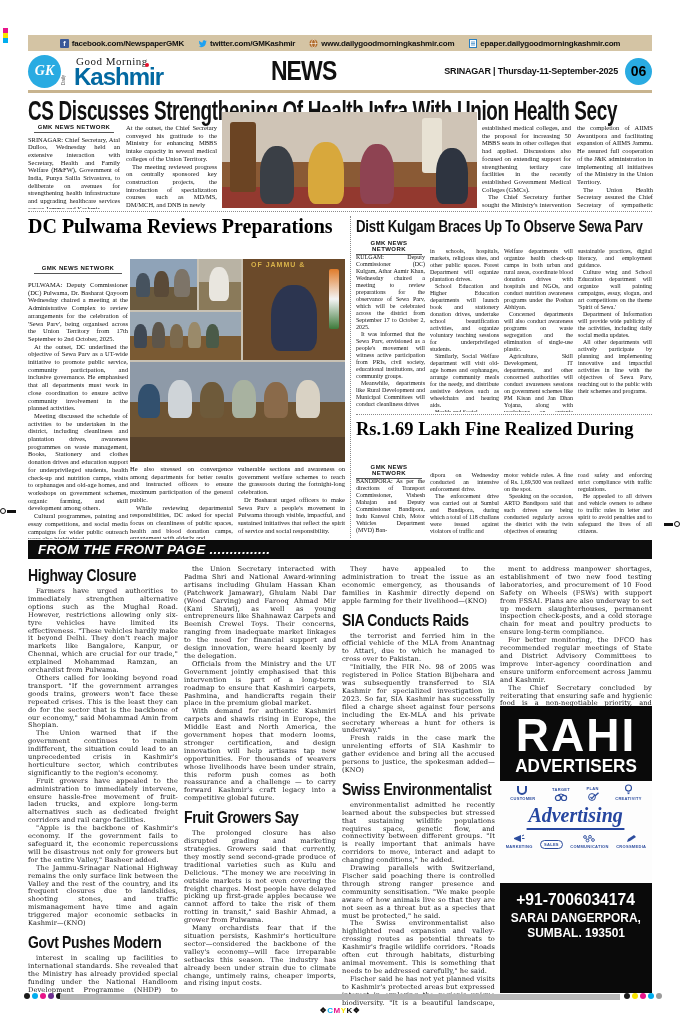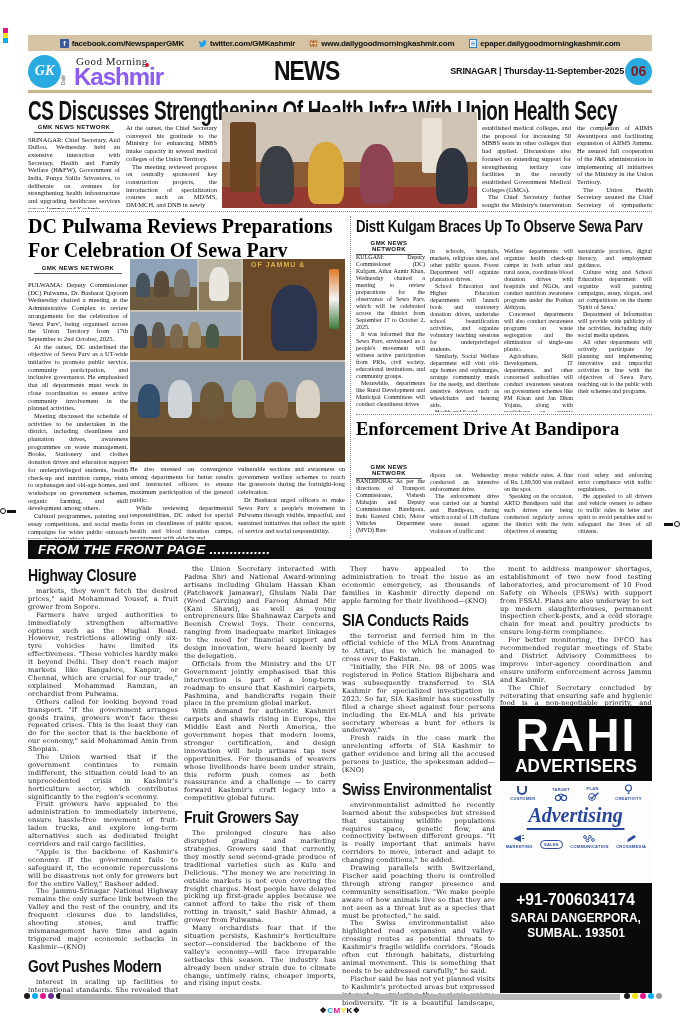--- a/index.html
+++ b/index.html
@@ -11,26 +11,26 @@
   .topbar { left:28px; top:35px; width:624px; height:16px; background:#d4c4a4; display:flex; align-items:center; justify-content:center; gap:14px; }
   .tb-item { display:flex; align-items:center; gap:3px; font:bold 8px "Liberation Sans",sans-serif; color:#111; letter-spacing:-0.2px; }
   .ic { width:9px; height:9px; display:inline-flex; align-items:center; justify-content:center; font:bold 7px "Liberation Sans",sans-serif; color:#fff; flex:0 0 auto; }
   .ic-fb { background:#3b5998; border-radius:1px; }
 
   
   .masthead { left:28px; top:52px; width:624px; height:41px; border-bottom:3px solid #c8b48f; display:flex; align-items:center; }
   .logo-circle { width:33px; height:33px; border-radius:50%; background:#29abe2; color:#fff; display:flex; align-items:center; justify-content:center; font:italic bold 14px "Liberation Serif",serif; }
   .brand { margin-left:5px; position:relative; }
   .tagline { font:11px "Liberation Serif",serif; color:#222; letter-spacing:0.5px; margin-left:10px; }
-  .brand-title { font:bold 24px "Liberation Sans",sans-serif; color:#8b5cf6; letter-spacing:-1px; line-height:20px; margin-left:8px; }
+  .brand-title { font:bold 24px "Liberation Sans",sans-serif; color:#0369a1; letter-spacing:-1px; line-height:20px; margin-left:8px; }
   .brand-daily { position:absolute; left:0; bottom:2px; font:4.5px "Liberation Sans",sans-serif; color:#555; transform:rotate(-90deg); transform-origin:left bottom; }
   .red-dot { position:absolute; width:4px; height:4px; border-radius:50%; background:#e8112d; right:14px; top:8px; }
   .section-name { flex:1; text-align:center; font:bold 27px "Liberation Sans",sans-serif; letter-spacing:-1px; transform:scaleX(0.85); }
   .dateline { font:bold 9px "Liberation Sans",sans-serif; letter-spacing:-0.2px; }
-  .pageno { width:27px; height:27px; border-radius:50%; background:#29abe2; color:#7f1d1d; display:flex; align-items:center; justify-content:center; font:bold 14px "Liberation Sans",sans-serif; margin-left:1px; }
+  .pageno { width:27px; height:27px; border-radius:50%; background:#29abe2; color:#000000; display:flex; align-items:center; justify-content:center; font:bold 14px "Liberation Sans",sans-serif; margin-left:7px; }
 
   
   .hl-main { left:28px; top:95px; width:624px; font:bold 28px "Liberation Sans",sans-serif; white-space:nowrap; transform:scaleX(0.675); transform-origin:left; letter-spacing:-0.5px; }
   .hl-serif { font-family:"Liberation Serif",serif; font-weight:bold; color:#000; }
   .hl-sans-cond { font:bold 17px "Liberation Sans",sans-serif; white-space:nowrap; transform:scaleX(0.78); transform-origin:left; letter-spacing:-0.3px; }
 
   .byline { font:bold 6px "Liberation Sans",sans-serif; letter-spacing:0.4px; text-align:center; border-bottom:1px solid #555; padding-bottom:1.5px; }
 
   .col { overflow:hidden; text-align:justify; }
   .bodytext { font:6.5px/7.7px "Liberation Serif",serif; }
@@ -170,21 +170,20 @@
   <div class="abs col bodytext" style="left:577px; top:124px; width:76px; height:85px;">
       <p>the completion of AIIMS Awantipora and facilitating expansion of AIIMS Jammu. He assured full cooperation of the J&amp;K administration in implementing all initiatives of the Ministry in the Union Territory.</p>
       <p>The Union Health Secretary assured the Chief Secretary of sympathetic consideration and timely action on all the issues raised during the meeting.</p>
     </div>
 
   <div class="abs rule-dot" style="left:28px; top:211px; width:624px;"></div>
   <div class="abs vrule-dot" style="left:350px; top:216px; height:322px;"></div>
 
   <div class="abs hl-serif" style="left:28px; top:215px; width:320px; font-size:20px; line-height:23.5px;">
     <div>DC Pulwama Reviews Preparations</div>
-    <div>For Celebration Of Sewa Parv</div>
   </div>
   <div class="abs byline" style="left:34px; top:265px; width:88px;">GMK NEWS NETWORK</div>
   <div class="abs col bodytext" style="left:28px; top:281px; width:100px; height:258px;">
       <p>PULWAMA: Deputy Commissioner (DC) Pulwama, Dr. Basharat Qayoom Wednesday chaired a meeting at the Administrative Complex to review arrangements for the celebration of 'Sewa Parv', being organised across the Union Territory from 17th September to 2nd October, 2025.</p>
       <p>At the outset, DC underlined the objective of Sewa Parv as a UT-wide initiative to promote public service, community participation, and inclusive governance. He emphasised that all departments must work in close coordination to ensure active community involvement in the planned activities.</p>
       <p>Meeting discussed the schedule of activities to be undertaken in the district, including cleanliness and plantation drives, awareness programmes on waste management, Books, Stationery and clothes donation drives and education support for underprivileged students, health check-up and nutrition camps, visits to orphanages and old-age homes, and workshops on government schemes, organic farming, and skill development among others.</p>
       <p>Cultural programmes, painting and essay competitions, and social media campaigns for wider public outreach were also highlighted.</p>
     </div>
 
   <div class="photo" style="left:130px; top:259px; width:215px; height:203px; background:#c9c2b4;">
@@ -248,21 +247,21 @@
   <div class="abs col smalltext" style="left:578px; top:248px; width:74px; height:164px;">
       <p>sustainable practices, digital literacy, and employment guidance.</p>
       <p>Culture wing and School Education department will organize wall painting campaigns, essay, slogan, and art competitions on the theme 'Spirit of Sewa.'</p>
       <p>Department of Information will provide wide publicity of the activities, including daily social media updates.</p>
       <p>All other departments will actively participate by planning and implementing innovative and impactful activities in line with the objectives of Sewa Parv, reaching out to the public with their schemes and programs.</p>
     </div>
 
   <div class="abs rule-dot" style="left:356px; top:414px; width:296px;"></div>
 
   <div class="abs hl-serif" style="left:356px; top:418px; width:298px; font-size:18.5px; line-height:22px;">
-    <div>Enforcement Drive At Bandipora</div>
+    <div>Rs.1.69 Lakh Fine Realized During</div>
   </div>
   <div class="abs byline" style="left:356px; top:464px; width:66px;">GMK NEWS NETWORK</div>
   <div class="abs col smalltext" style="left:356px; top:478px; width:69px; height:60px;">
       <p>BANDIPORA: As per the directions of Transport Commissioner, Vishesh Mahajan and Deputy Commissioner Bandipora, Indu Kanwal Chib, Motor Vehicles Department (MVD) Ban-</p>
     </div>
   <div class="abs col smalltext" style="left:430px; top:472px; width:69px; height:66px;">
       <p>dipora on Wednesday conducted an intensive enforcement drive.</p>
       <p>The enforcement drive was carried out at Sumbal and Bandipora, during which a total of 118 challans were issued against violators of traffic and</p>
     </div>
   <div class="abs col smalltext" style="left:504px; top:472px; width:69px; height:66px;">
@@ -274,21 +273,20 @@
       <p>He appealed to all drivers and vehicle owners to adhere to traffic rules in letter and spirit to avoid penalties and to safeguard the lives of all citizens.</p>
     </div>
 
   <div class="abs banner">
     <span class="banner-text">FROM THE FRONT PAGE ...............</span>
   </div>
 
   <div class="abs col" style="left:28px; top:566px; width:150px; height:428px;">
     <div class="fphead first">Highway Closure</div>
     <div class="fptext">
-        <p>markets, they won't fetch the desired prices," said Mohammad Yousuf, a fruit grower from Sopore.</p>
         <p>Farmers have urged authorities to immediately strengthen alternative options such as the Mughal Road. However, restrictions allowing only six-tyre vehicles have limited its effectiveness. "These vehicles hardly make it beyond Delhi. They don't reach major markets like Bangalore, Kanpur, or Chennai, which are crucial for our trade," explained Mohammad Ramzan, an orchardist from Pulwama.</p>
         <p>Others called for looking beyond road transport. "If the government arranges goods trains, growers won't face these repeated crises. This is the least they can do for the sector that is the backbone of our economy," said Mohammad Amin from Shopian.</p>
         <p>The Union warned that if the government continues to remain indifferent, the situation could lead to an unprecedented crisis in Kashmir's horticulture sector, which contributes significantly to the region's economy.</p>
         <p>Fruit growers have appealed to the administration to immediately intervene, ensure hassle-free movement of fruit-laden trucks, and explore long-term alternatives such as dedicated freight corridors and rail cargo facilities.</p>
         <p>"Apple is the backbone of Kashmir's economy. If the government fails to safeguard it, the economic repercussions will be disastrous not only for growers but for the entire Valley," Basheer added.</p>
         <p>The Jammu-Srinagar National Highway remains the only surface link between the Valley and the rest of the country, and its frequent closures due to landslides, shooting stones, and traffic mismanagement have time and again triggered major economic setbacks in Kashmir—(KNO)</p>
       </div>
     <div class="fphead">Govt Pushes Modern</div>
     <div class="fptext">
         <p>interest in scaling up facilities to international standards. She revealed that the Ministry has already provided special funding under the National Handloom Development Programme (NHDP) to strengthen testing labs.</p>

